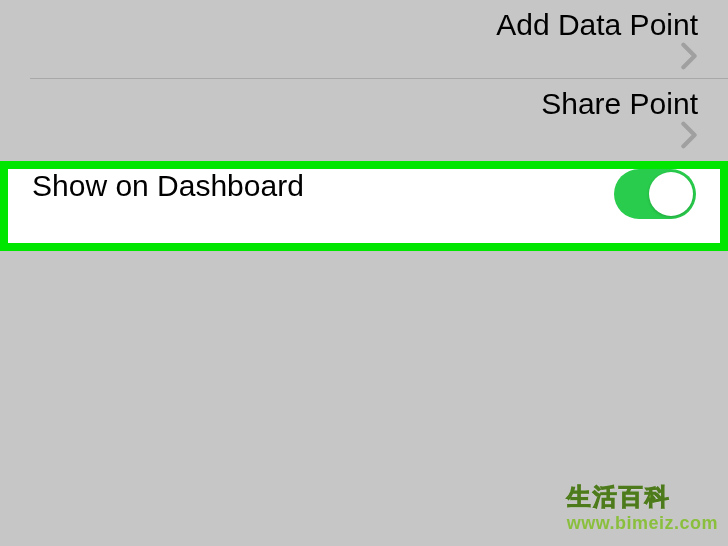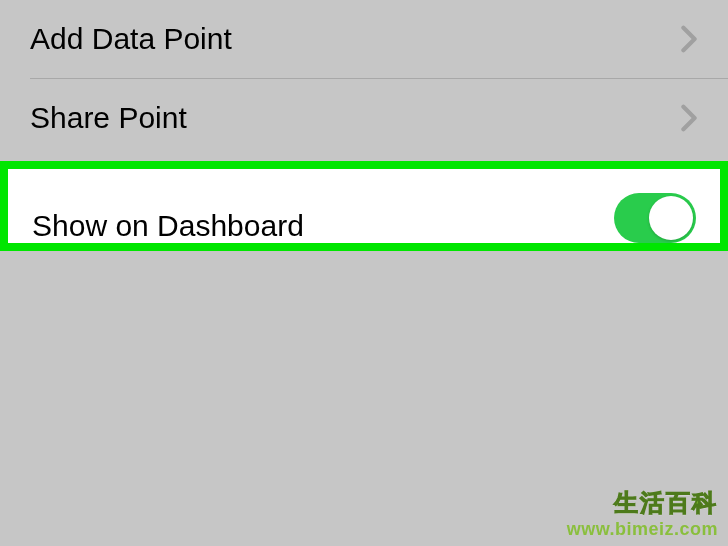--- a/index.html
+++ b/index.html
@@ -13,25 +13,26 @@
       background: #c6c6c6;
       font-family: -apple-system, "Helvetica Neue", Helvetica, Arial, sans-serif;
       position: relative;
       overflow: hidden;
     }
     .settings-list {
       width: 100%;
     }
     .row {
       display: flex;
-      align-items: center;
+      align-items: flex-end;
       justify-content: space-between;
-      padding: 16px 30px;
+      padding: 8px 30px;
       height: 78px;
       background: #c6c6c6;
+      flex-direction: column;
     }
     .row-label {
       font-size: 30px;
       color: #000;
       font-weight: 400;
     }
     .chevron {
       color: #a0a0a0;
       display: flex;
       align-items: center;
@@ -42,21 +43,21 @@
     }
     .divider {
       height: 1px;
       background: #a8a8a8;
       margin-left: 30px;
     }
     .highlighted-row {
       border: 8px solid #00e600;
       background: #ffffff;
       display: flex;
-      align-items: flex-end;
+      align-items: flex-start;
       justify-content: space-between;
       height: 90px;
       padding: 0 24px 0 24px;
       margin-top: 4px;
     }
     .highlighted-row .row-label {
       font-size: 30px;
     }
     .toggle {
       width: 82px;
@@ -72,22 +73,22 @@
       top: 3px;
       width: 44px;
       height: 44px;
       background: #ffffff;
       border-radius: 50%;
       box-shadow: 0 1px 3px rgba(0,0,0,0.2);
     }
     .watermark {
       position: absolute;
       right: 10px;
-      bottom: 6px;
-      text-align: right;
+      bottom: 12px;
+      text-align: left;
       color: #6fa32e;
       font-weight: bold;
     }
     .watermark .cn {
       font-size: 24px;
       letter-spacing: 2px;
       color: #78b22f;
       text-shadow: 0 1px 0 rgba(255,255,255,0.4);
       -webkit-text-stroke: 1px #4d7a1b;
     }

